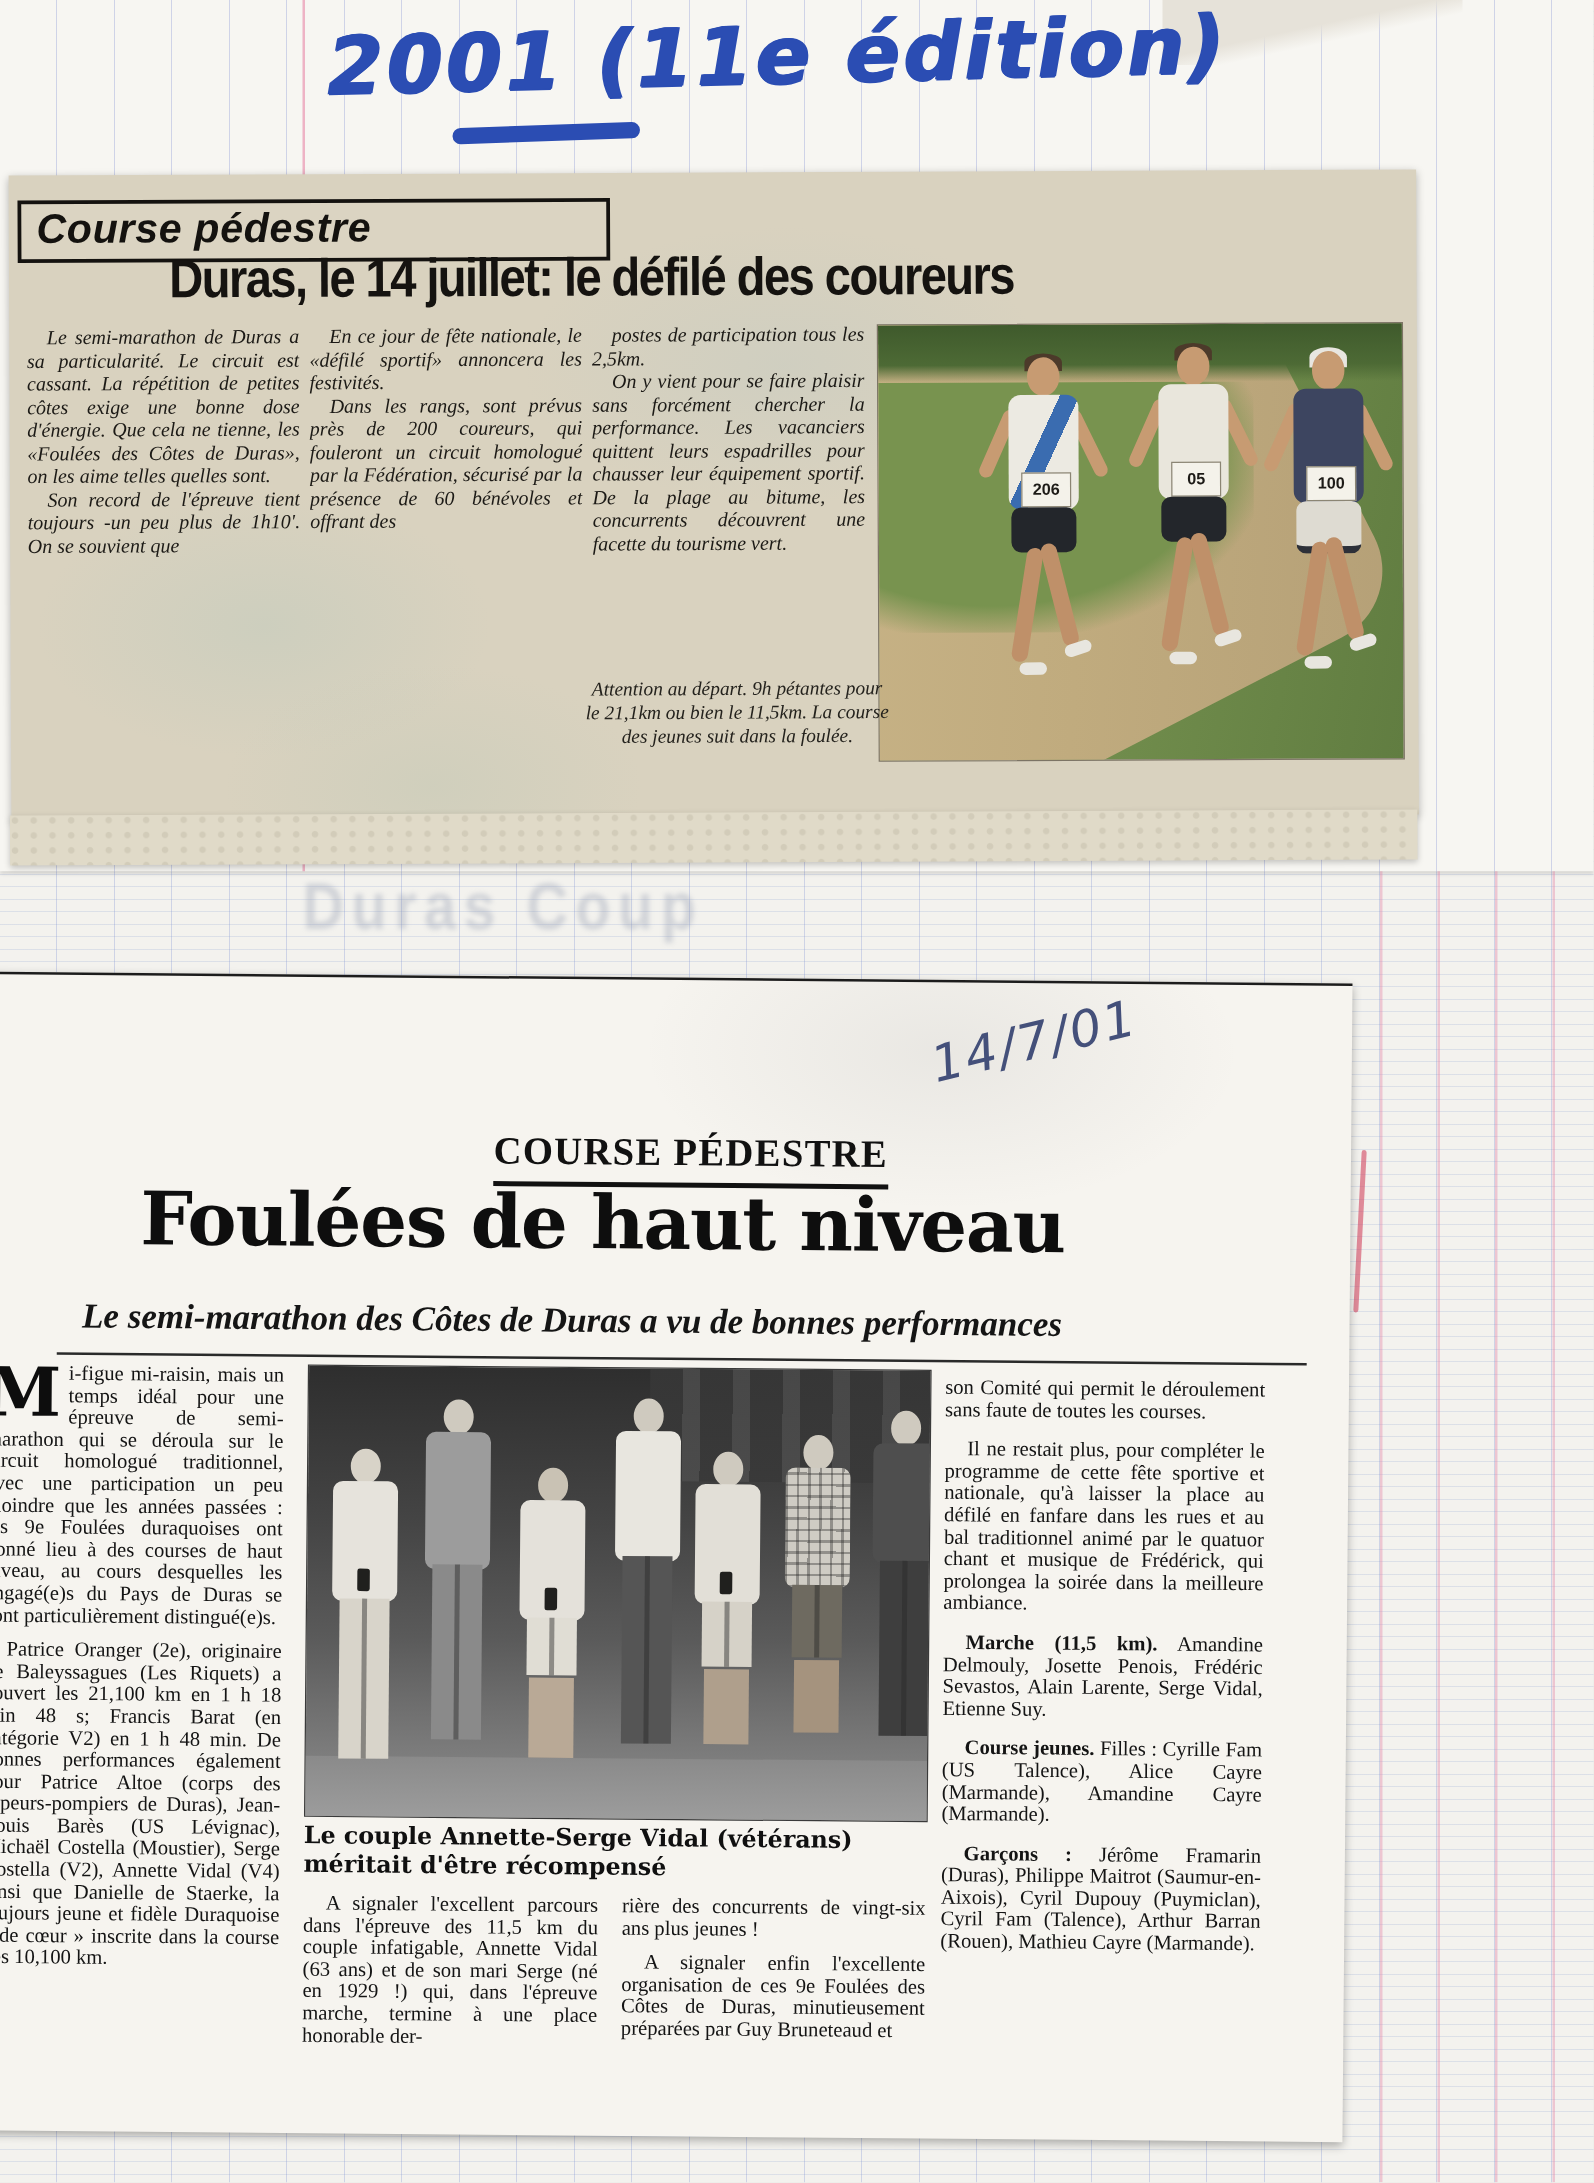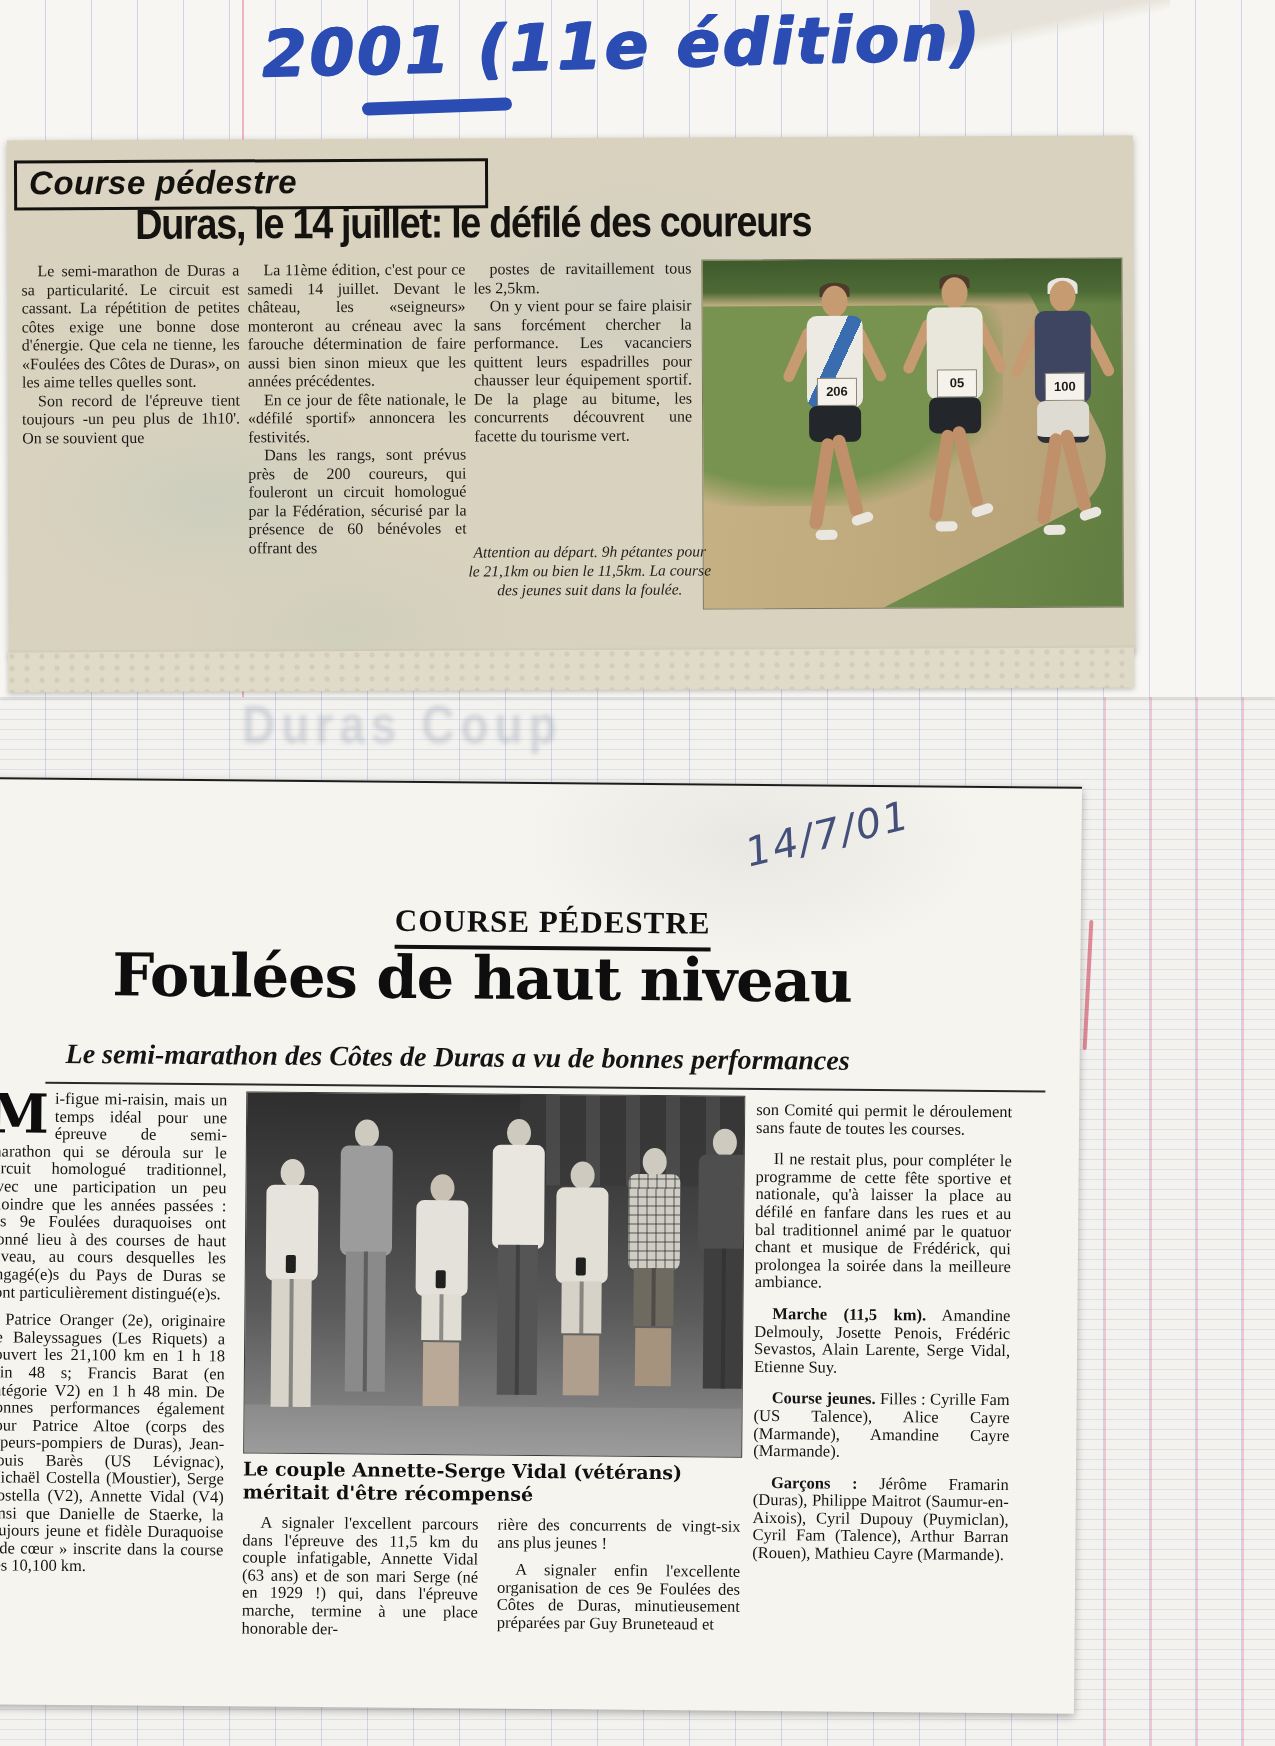--- a/index.html
+++ b/index.html
@@ -56,21 +56,21 @@
     border:3px solid #14120f;background:rgba(255,255,255,.06);}
   .kicker1-box span{display:inline-block;margin:1px 0 0 12px;
     font-family:"Liberation Sans",sans-serif;font-weight:bold;font-style:italic;
     font-size:33px;letter-spacing:.5px;color:#14120f;}
   .title1{position:absolute;left:128px;top:60px;margin:0;white-space:nowrap;
     font-family:"Liberation Sans",sans-serif;font-weight:bold;font-size:43px;
     letter-spacing:-1.5px;color:#151310;transform:scaleX(.88);transform-origin:left top;}
 
   .c1col{position:absolute;top:122px;width:218px;font-size:16px;line-height:18.5px;
     text-align:justify;hyphens:auto;-webkit-hyphens:auto;overflow:hidden;}
-  .c1col p{margin:0;text-indent:16px;}
+  .c1col p{margin:0;text-indent:16px;font-style:italic;}
   .col-a{left:14px;height:396px;}
   .col-b{left:240px;height:400px;}
   .col-c{left:466px;height:280px;}
   .caption1{position:absolute;left:458px;top:404px;width:246px;
     font-style:italic;font-size:15.5px;line-height:19px;text-align:center;color:#24221d;}
 
   
   .photo1{position:absolute;left:694px;top:122px;width:419px;height:348px;margin:0;
     border:1px solid #7c7465;overflow:hidden;
     background:linear-gradient(100deg,#7d9758 0%,#6f8b4b 55%,#617d41 100%);}
@@ -190,26 +190,25 @@
     <div class="kicker1-box">
       <span>Course pédestre</span>
     </div>
     <h1 class="title1">Duras, le 14 juillet: le défilé des coureurs</h1>
 
     <div class="c1col col-a">
       <p>Le semi-marathon de Duras a sa particularité. Le circuit est cassant. La répétition de petites côtes exige une bonne dose d'énergie. Que cela ne tienne, les «Foulées des Côtes de Duras», on les aime telles quelles sont.</p>
       <p>Son record de l'épreuve tient toujours -un peu plus de 1h10'. On se souvient que</p>
     </div>
     <div class="c1col col-b">
-      <p>La 11ème édition, c'est pour ce samedi 14 juillet. Devant le château, les «seigneurs» monteront au créneau avec la farouche détermination de faire aussi bien sinon mieux que les années précédentes.</p>
       <p>En ce jour de fête nationale, le «défilé sportif» annoncera les festivités.</p>
       <p>Dans les rangs, sont prévus près de 200 coureurs, qui fouleront un circuit homologué par la Fédération, sécurisé par la présence de 60 bénévoles et offrant des</p>
     </div>
     <div class="c1col col-c">
-      <p>postes de ravitaillement tous les 2,5km.</p>
+      <p>postes de participation tous les 2,5km.</p>
       <p>On y vient pour se faire plaisir sans forcément chercher la performance. Les vacanciers quittent leurs espadrilles pour chausser leur équipement sportif. De la plage au bitume, les concurrents découvrent une facette du tourisme vert.</p>
     </div>
 
     <figure class="photo1">
       <div class="path"></div>
       <div class="grasspatch"></div>
       <div class="bush"></div>
       <div class="runner r1" style="left:72px;top:26px">
         <div class="hair"></div>
         <div class="head"></div>

